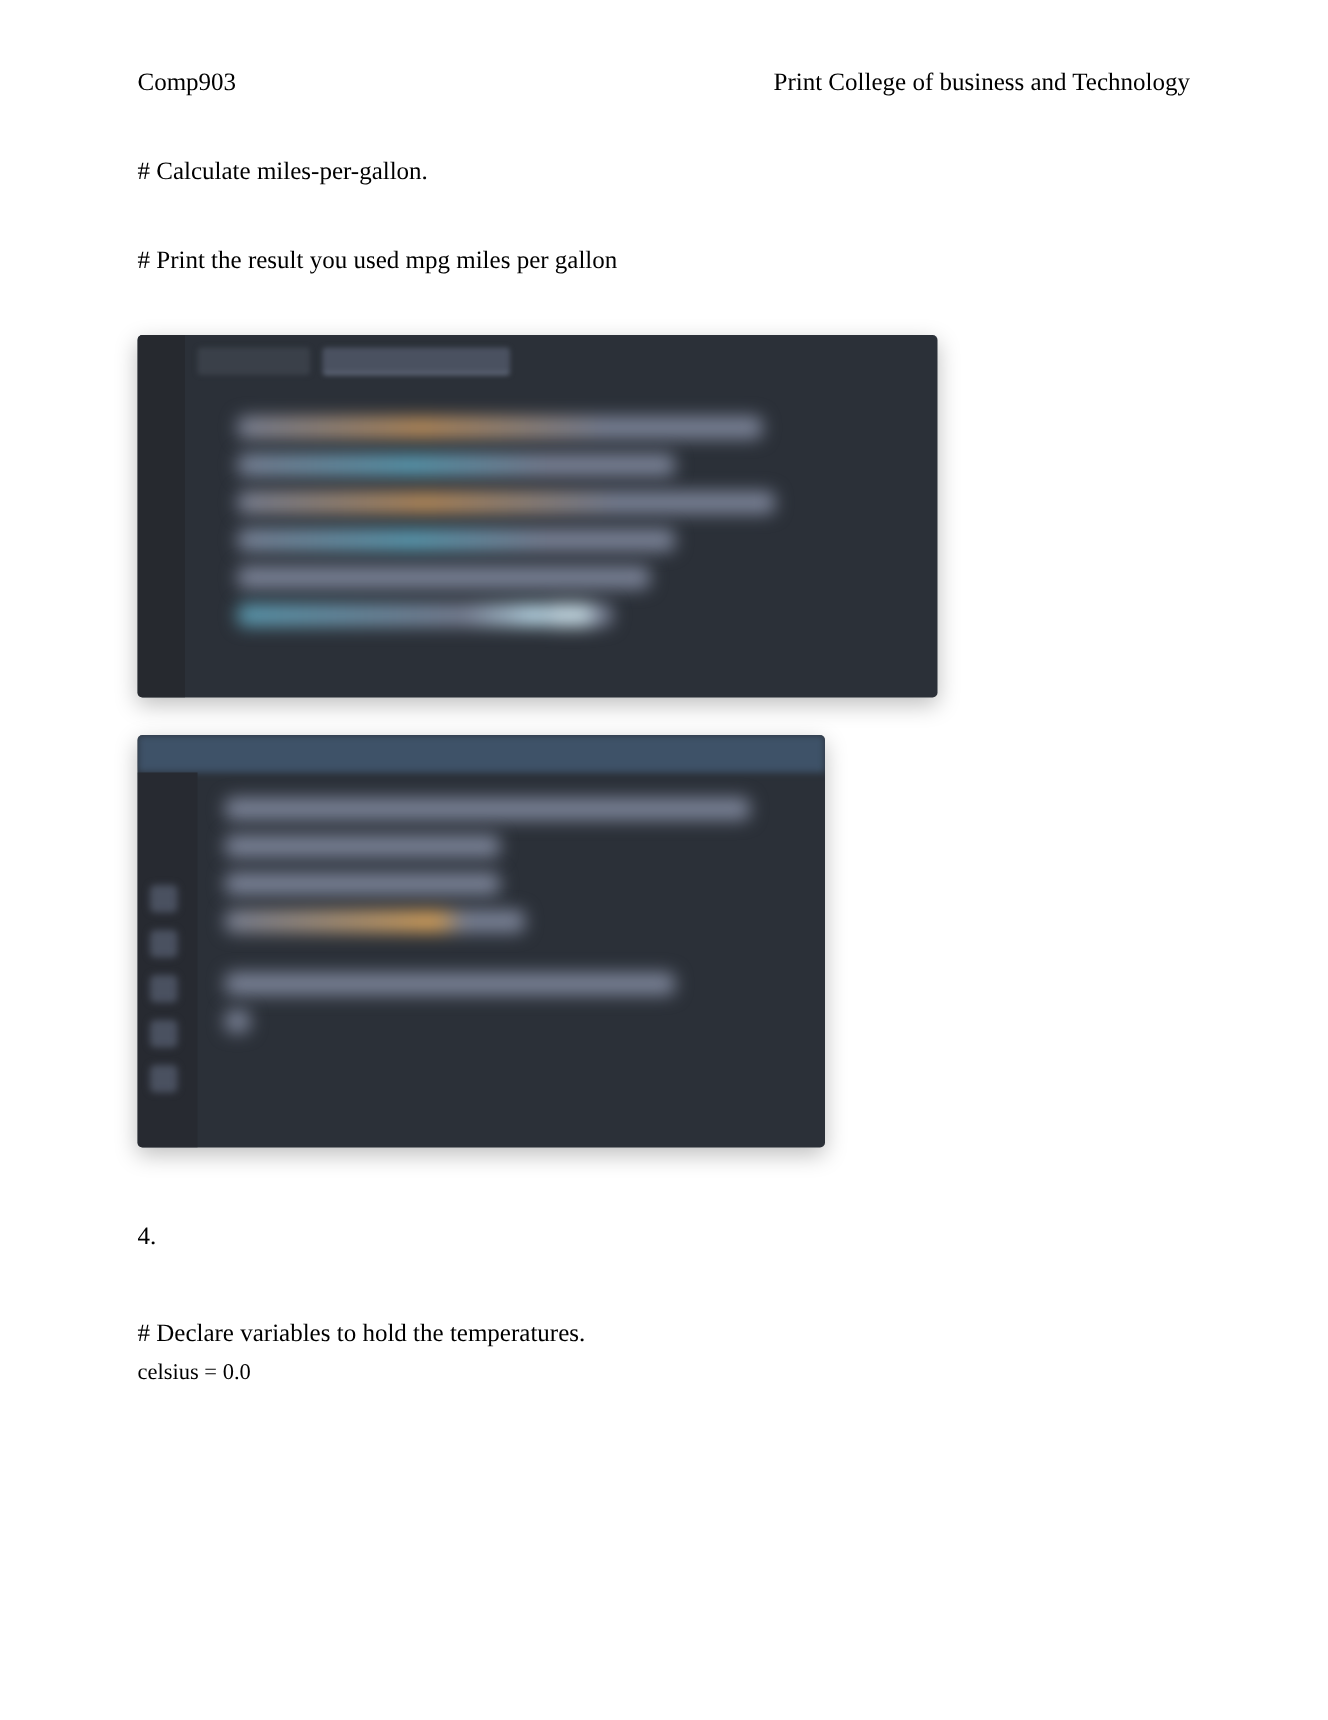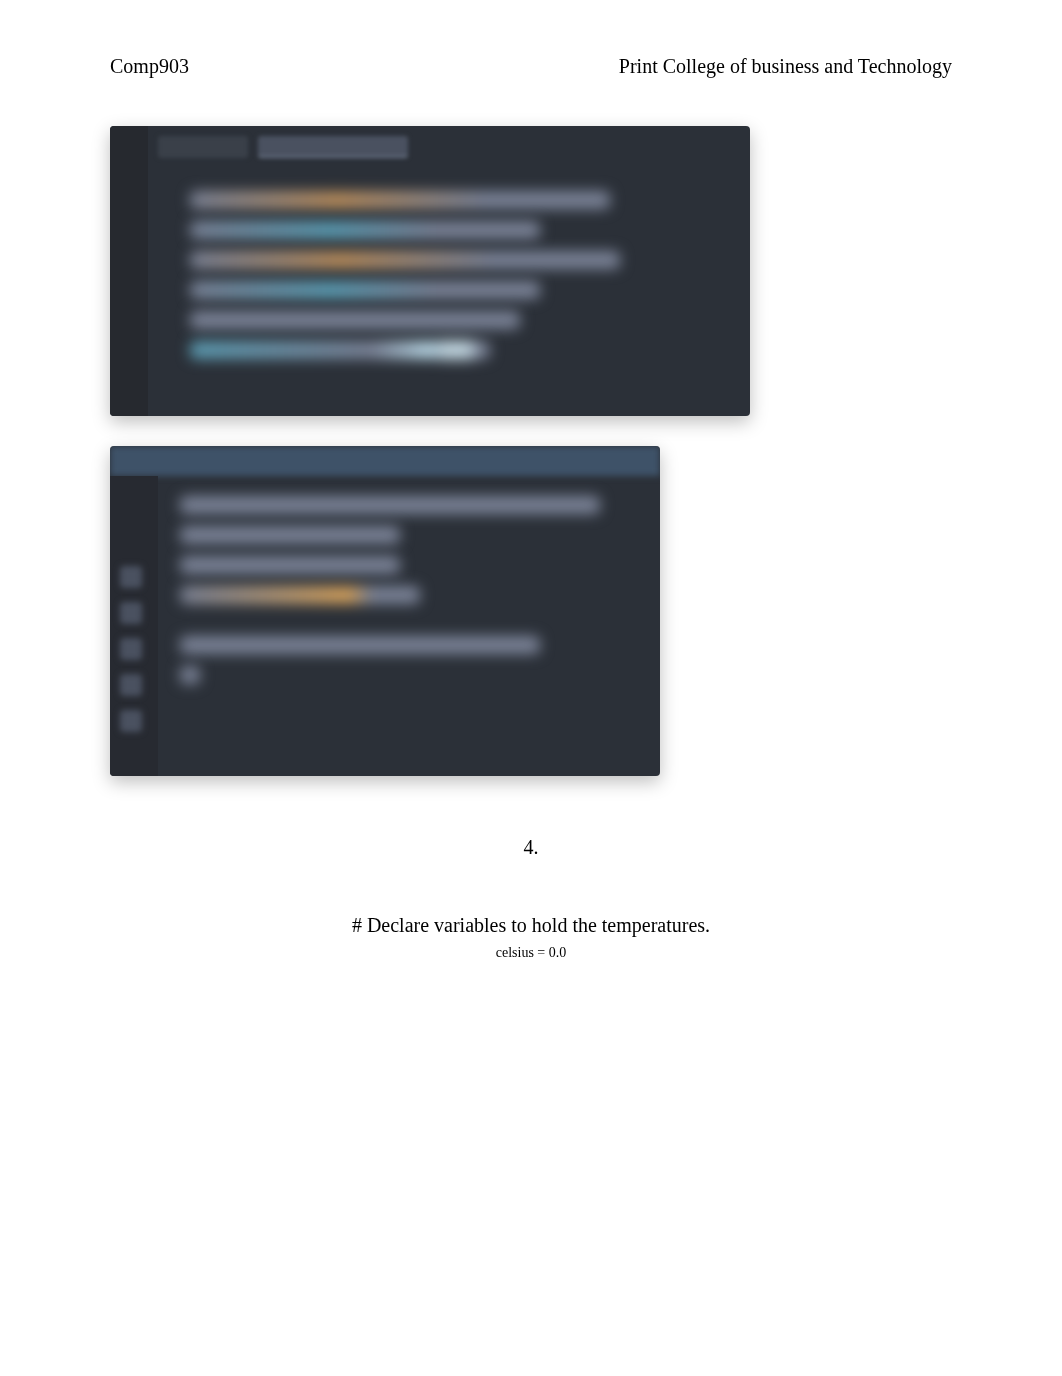--- a/index.html
+++ b/index.html
@@ -10,21 +10,20 @@
     body {
       width: 1062px;
       height: 1376px;
       background: #ffffff;
       font-family: "Times New Roman", Times, serif;
       color: #000000;
       position: relative;
     }
     .page {
       padding: 55px 110px 40px 110px;
-      text-align: center;
     }
     .header-row {
       display: flex;
       justify-content: space-between;
       font-size: 20px;
       margin-bottom: 48px;
     }
     .comment-line {
       font-size: 20px;
       margin-bottom: 48px;
@@ -157,35 +156,37 @@
     .question-num {
       font-size: 20px;
       margin-bottom: 50px;
     }
     .comment-block {
       font-size: 20px;
       line-height: 1.6;
       margin-top: 24px;
     }
     .code-text-line {
-      font-size: 14px;
+      font-size: 18px;
       margin-top: 4px;
     }
   </style>
 </head>
 <body>
 
 <div class="page">
 
   <div class="header-row">
     <span>Comp903</span>
     <span>Print College of business and Technology</span>
   </div>
 
-
+  <div class="comment-line"># Calculate miles-per-gallon.</div>
+
+  <div class="comment-line"># Print the result you used mpg miles per gallon</div>
 
   <div class="code-block-1">
     <div class="gutter"></div>
     <div class="tabbar">
       <div class="tab"></div>
       <div class="tab active"></div>
     </div>
     <div class="code-lines">
       <div class="blur-line bl-1"></div>
       <div class="blur-line bl-2"></div>

